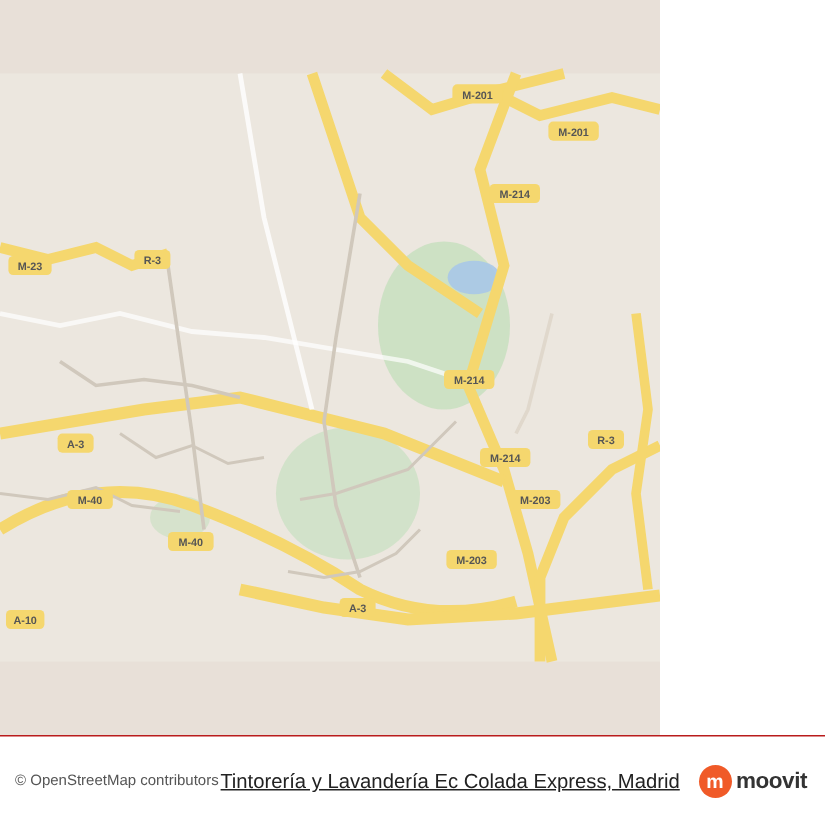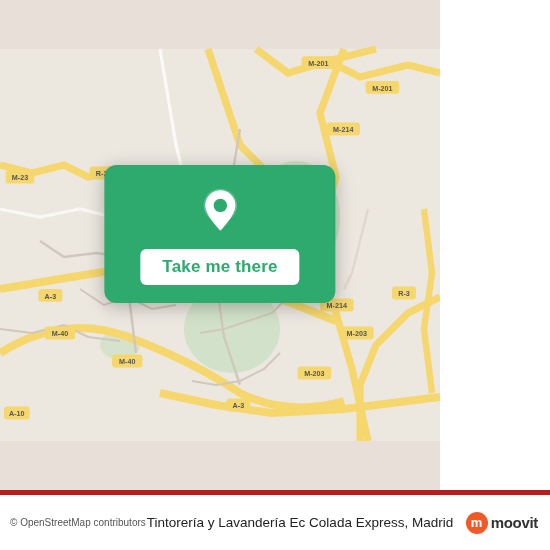--- a/index.html
+++ b/index.html
@@ -59,39 +59,40 @@
       letter-spacing: 0.01em;
     }
 
     #bottom-bar {
       width: 550px;
       height: 60px;
       background: white;
       display: flex;
       align-items: center;
       padding: 0 12px 0 10px;
-      border-top: 5px solid #b91c1c;
+      border-top: 1px solid #b91c1c;
       justify-content: space-between;
     }
 
     #attribution {
       font-size: 10px;
       color: #555;
       flex-shrink: 0;
     }
 
     #place-name {
       font-size: 13.5px;
       color: #222;
       font-weight: 500;
       flex: 1;
       margin: 0 1px;
       white-space: nowrap;
       overflow: hidden;
       text-overflow: ellipsis;
+      text-decoration: underline;
     }
 
     #moovit-logo {
       display: flex;
       align-items: center;
       gap: 3px;
       flex-shrink: 0;
     }
 
     #moovit-dot {
@@ -195,29 +196,20 @@
     <text x="446" y="359" text-anchor="middle" font-size="9" font-weight="bold" fill="#555">M-203</text>
 
     <rect x="490" y="297" width="30" height="16" rx="4" fill="#f5d76e"></rect>
     <text x="505" y="309" text-anchor="middle" font-size="9" font-weight="bold" fill="#555">R-3</text>
 
     <rect x="5" y="447" width="32" height="16" rx="4" fill="#f5d76e"></rect>
     <text x="21" y="459" text-anchor="middle" font-size="9" font-weight="bold" fill="#555">A-10</text>
   </svg>
 
   
-  <div id="card-overlay">
-
-    <svg id="location-pin" viewBox="0 0 52 62" xmlns="http://www.w3.org/2000/svg">
-      <circle cx="26" cy="22" r="20" fill="white" opacity="0.22"></circle>
-      <path d="M26 4 C16 4 8 12 8 22 C8 34 26 52 26 52 C26 52 44 34 44 22 C44 12 36 4 26 4 Z" fill="white"></path>
-      <circle cx="26" cy="22" r="8" fill="#2eaa6e"></circle>
-    </svg>
-    <button id="take-me-there-btn">Take me there</button>
-  </div>
 </div>
 
 <div id="bottom-bar">
   <span id="attribution">© OpenStreetMap contributors</span>
   <span id="place-name">Tintorería y Lavandería Ec Colada Express, Madrid</span>
   <div id="moovit-logo">
     <div id="moovit-dot">m</div>
     <span id="moovit-text">moovit</span>
   </div>
 </div>

